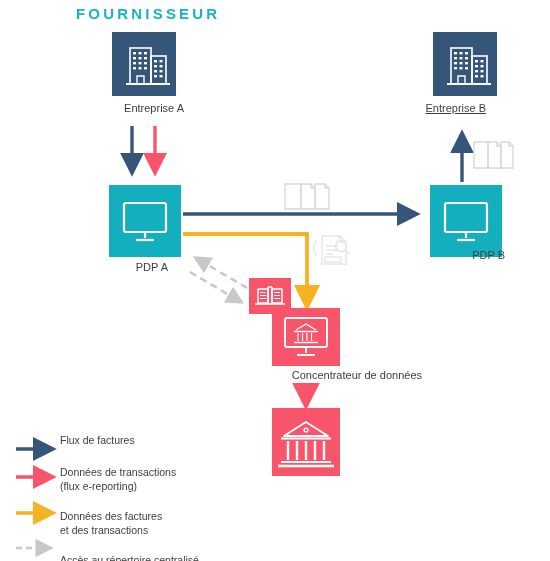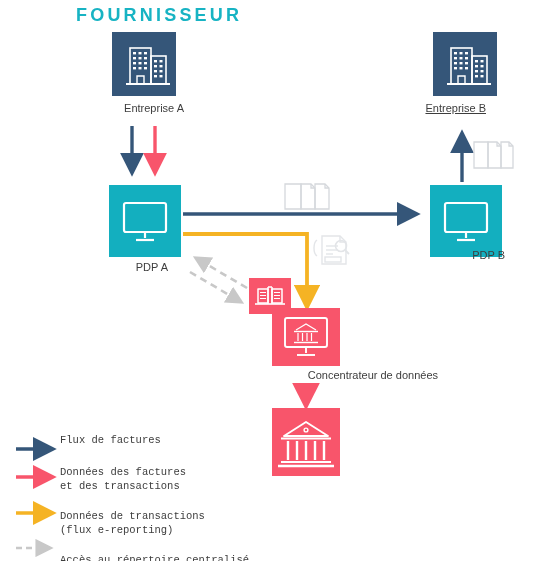--- a/index.html
+++ b/index.html
@@ -23,56 +23,55 @@
   }
   .svg-layer {
     position: absolute;
     left: 0; top: 0;
     width: 550px;
     height: 561px;
   }
   
   .col-heading {
     position: absolute;
-    font-size: 18px;
+    font-size: 15px;
     font-weight: bold;
     letter-spacing: 3.2px;
     color: #17B3C3;
     white-space: nowrap;
   }
   #heading-fournisseur { left: 76px; top: 5px; }
   #heading-acheteur    { left: 411px; top: 5px; }
 
   
   .node-label {
     position: absolute;
     font-size: 11px;
     color: #3d3d3d;
     white-space: nowrap;
     text-align: right;
   }
   #label-entreprise-a { left: 104px; top: 102px; width: 80px; }
   #label-entreprise-b { left: 406px; top: 102px; width: 80px; text-decoration: underline; }
   #label-pdp-a        { left: 88px; top: 261px; width: 80px; }
   #label-pdp-b        { left: 425px; top: 249px; width: 80px; }
-  #label-concentrateur{ left: 232px; top: 369px; width: 206px; }
+  #label-concentrateur{ left: 216px; top: 369px; width: 206px; }
   #label-administration{ left: 231px; top: 482px; width: 166px; }
 
   
   #legend {
     position: absolute;
     left: 14px;
     top: 438px;
     width: 270px;
   }
   .legend-row {
     position: relative;
     min-height: 22px;
     margin-bottom: 10px;
-    font-family: Liberation Mono, monospace;
   }
   .legend-text {
     position: absolute;
     left: 46px;
     top: -4px;
     font-size: 10.5px;
     line-height: 13.5px;
     color: #3d3d3d;
     white-space: pre-line;
   }
@@ -293,26 +292,26 @@
   <div class="node-label" id="label-entreprise-a">Entreprise A</div>
   <div class="node-label" id="label-entreprise-b">Entreprise B</div>
   <div class="node-label" id="label-pdp-a">PDP A</div>
   <div class="node-label" id="label-pdp-b">PDP B</div>
   <div class="node-label" id="label-concentrateur">Concentrateur de données</div>
 
   <div id="legend">
     <div class="legend-row" style="height:22px;">
       <div class="legend-text">Flux de factures</div>
     </div>
+    <div class="legend-row" style="height:34px;margin-top:6px;">
+      <div class="legend-text">Données de transactions
+(flux e-reporting)</div>
+    </div>
     <div class="legend-row" style="height:34px;margin-top:8px;">
       <div class="legend-text">Données des factures
 et des transactions</div>
-    </div>
-    <div class="legend-row" style="height:34px;margin-top:6px;">
-      <div class="legend-text">Données de transactions
-(flux e-reporting)</div>
     </div>
     <div class="legend-row" style="height:22px;margin-top:8px;">
       <div class="legend-text">Accès au répertoire centralisé</div>
     </div>
   </div>
 
 </div>
 
 </body></html>

